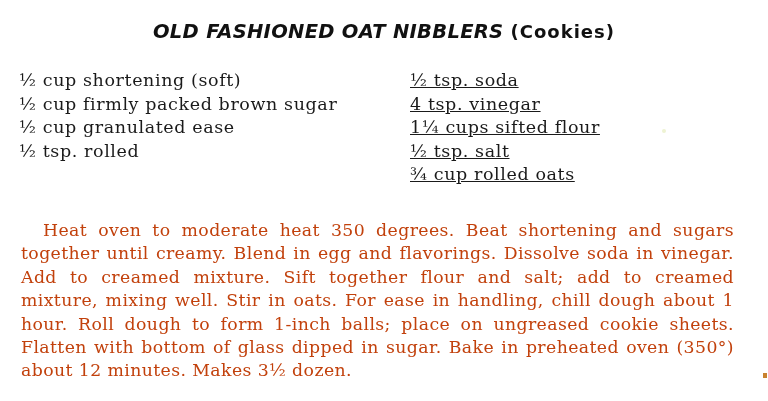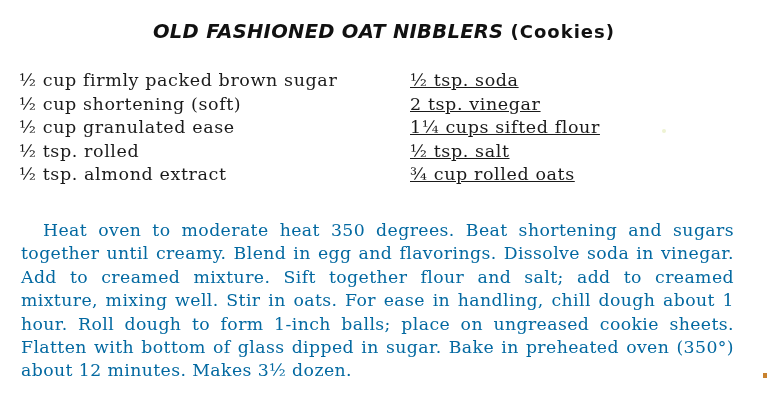--- a/index.html
+++ b/index.html
@@ -48,21 +48,21 @@
     position: absolute;
     left: 21px;
     top: 219px;
     width: 713px;
     font-family: "DejaVu Serif", serif;
     font-size: 17.3px;
     line-height: 23.4px;
     letter-spacing: 0.4px;
     text-align: justify;
     text-indent: 22px;
-    color: #0369a1;
+    color: #c2410c;
   }
   .speck1 {
     position: absolute;
     left: 662px; top: 129px;
     width: 4px; height: 4px;
     border-radius: 50%;
     background: #eef3d2;
   }
   .speck2 {
     position: absolute;
@@ -73,30 +73,29 @@
 </style>
 </head>
 <body>
 
 <div class="title">
   <span>OLD FASHIONED OAT NIBBLERS</span>
   <span class="sub">(Cookies)</span>
 </div>
 
 <div class="col col-left">
+  <div class="ing">½ cup shortening (soft)</div>
   <div class="ing">½ cup firmly packed brown sugar</div>
-  <div class="ing">½ cup shortening (soft)</div>
   <div class="ing">½ cup granulated ease</div>
   <div class="ing">½ tsp. rolled</div>
-  <div class="ing">½ tsp. almond extract</div>
 </div>
 
 <div class="col col-right">
   <div class="ing">½ tsp. soda</div>
-  <div class="ing">2 tsp. vinegar</div>
+  <div class="ing">4 tsp. vinegar</div>
   <div class="ing">1¼ cups sifted flour</div>
   <div class="ing">½ tsp. salt</div>
   <div class="ing">¾ cup rolled oats</div>
 </div>
 
 <p class="instructions" style="margin:0;">Heat oven to moderate heat 350 degrees. Beat shortening and sugars together until creamy. Blend in egg and flavorings. Dissolve soda in vinegar. Add to creamed mixture. Sift together flour and salt; add to creamed mixture, mixing well. Stir in oats. For ease in handling, chill dough about 1 hour. Roll dough to form 1-inch balls; place on ungreased cookie sheets. Flatten with bottom of glass dipped in sugar. Bake in preheated oven (350°) about 12 minutes. Makes 3½ dozen.</p>
 
 <div class="speck1"></div>
 <div class="speck2"></div>
 

